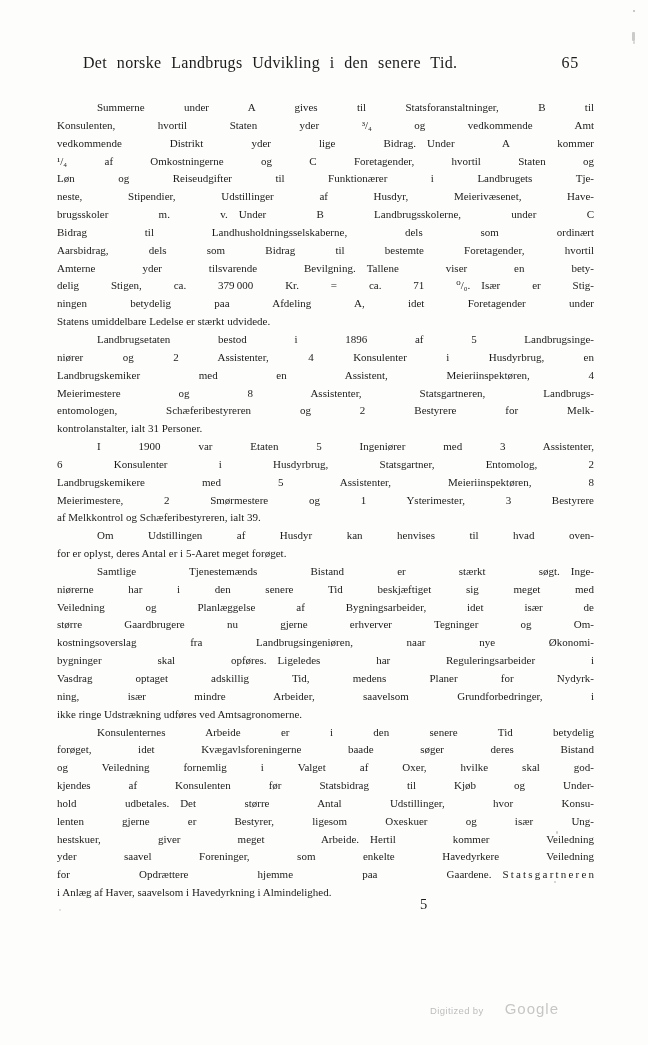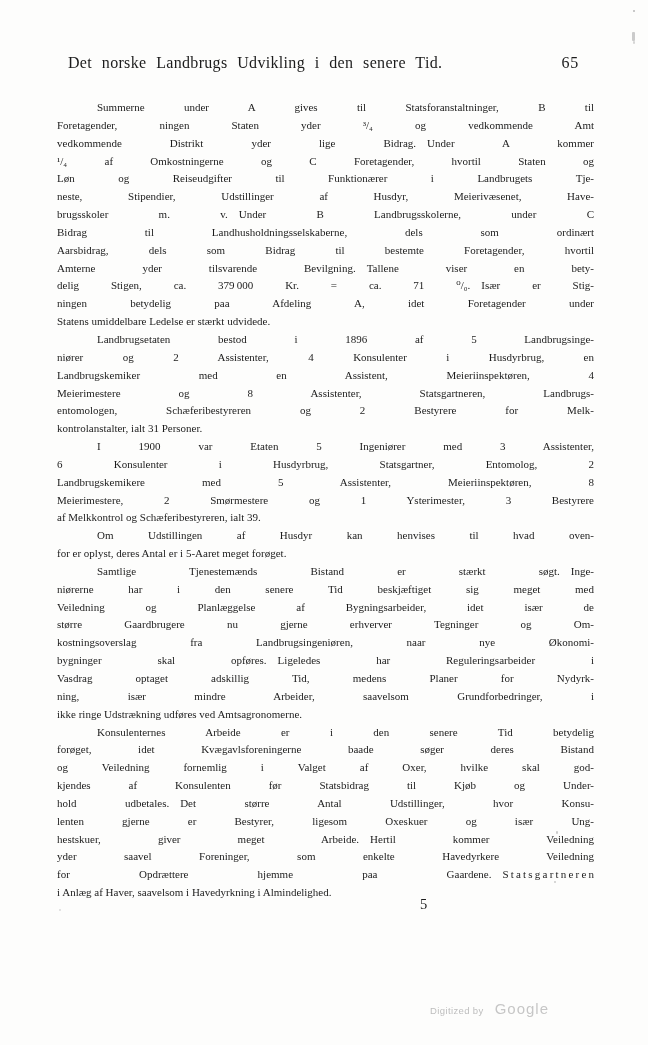--- a/index.html
+++ b/index.html
@@ -26,21 +26,21 @@
     position: absolute;
     left: 57px;
     top: 54px;
     width: 522px;
     display: flex;
     justify-content: space-between;
     align-items: baseline;
     font-size: 16px;
   }
   .header .title {
-    margin-left: 11px;
+    margin-left: 26px;
     word-spacing: 0.34em;
     letter-spacing: 0.02em;
     white-space: nowrap;
   }
   .header .pagenum {
     letter-spacing: 0.05em;
   }
   .text-block {
     position: absolute;
     left: 57px;
@@ -62,21 +62,21 @@
     left: 420px;
     top: 896px;
     font-size: 14.5px;
   }
   .watermark {
     position: absolute;
     left: 430px;
     top: 1000px;
     display: flex;
     align-items: baseline;
-    gap: 11px;
+    gap: 21px;
     color: var(--watermark);
     user-select: none;
   }
   .watermark .wm-prefix {
     font-family: "Liberation Sans", sans-serif;
     font-size: 9.5px;
     letter-spacing: 0.04em;
   }
   .watermark .wm-brand {
     font-family: Liberation Sans, sans-serif;
@@ -103,21 +103,21 @@
 <div class="page">
 
   <div class="header">
     <span class="title">Det norske Landbrugs Udvikling i den senere Tid.</span>
     <span class="pagenum">65</span>
   </div>
 
   <div class="text-block">
       <div class="paragraph">
         <div class="line first">Summerne under A gives til Statsforanstaltninger, B til</div>
-        <div class="line">Foretagender, ningen Staten yder ³/₄ og vedkommende Amt</div>
+        <div class="line">Konsulenten, hvortil Staten yder ³/₄ og vedkommende Amt</div>
         <div class="line">vedkommende Distrikt yder lige Bidrag. Under A kommer</div>
         <div class="line">¹/₄ af Omkostningerne og C Foretagender, hvortil Staten og</div>
         <div class="line">Løn og Reiseudgifter til Funktionærer i Landbrugets Tje-</div>
         <div class="line">neste, Stipendier, Udstillinger af Husdyr, Meierivæsenet, Have-</div>
         <div class="line">brugsskoler m. v. Under B Landbrugsskolerne, under C</div>
         <div class="line">Bidrag til Landhusholdningsselskaberne, dels som ordinært</div>
         <div class="line">Aarsbidrag, dels som Bidrag til bestemte Foretagender, hvortil</div>
         <div class="line">Amterne yder tilsvarende Bevilgning. Tallene viser en bety-</div>
         <div class="line">delig Stigen, ca. 379 000 Kr. = ca. 71 ⁰/₀. Især er Stig-</div>
         <div class="line">ningen betydelig paa Afdeling A, idet Foretagender under</div>

